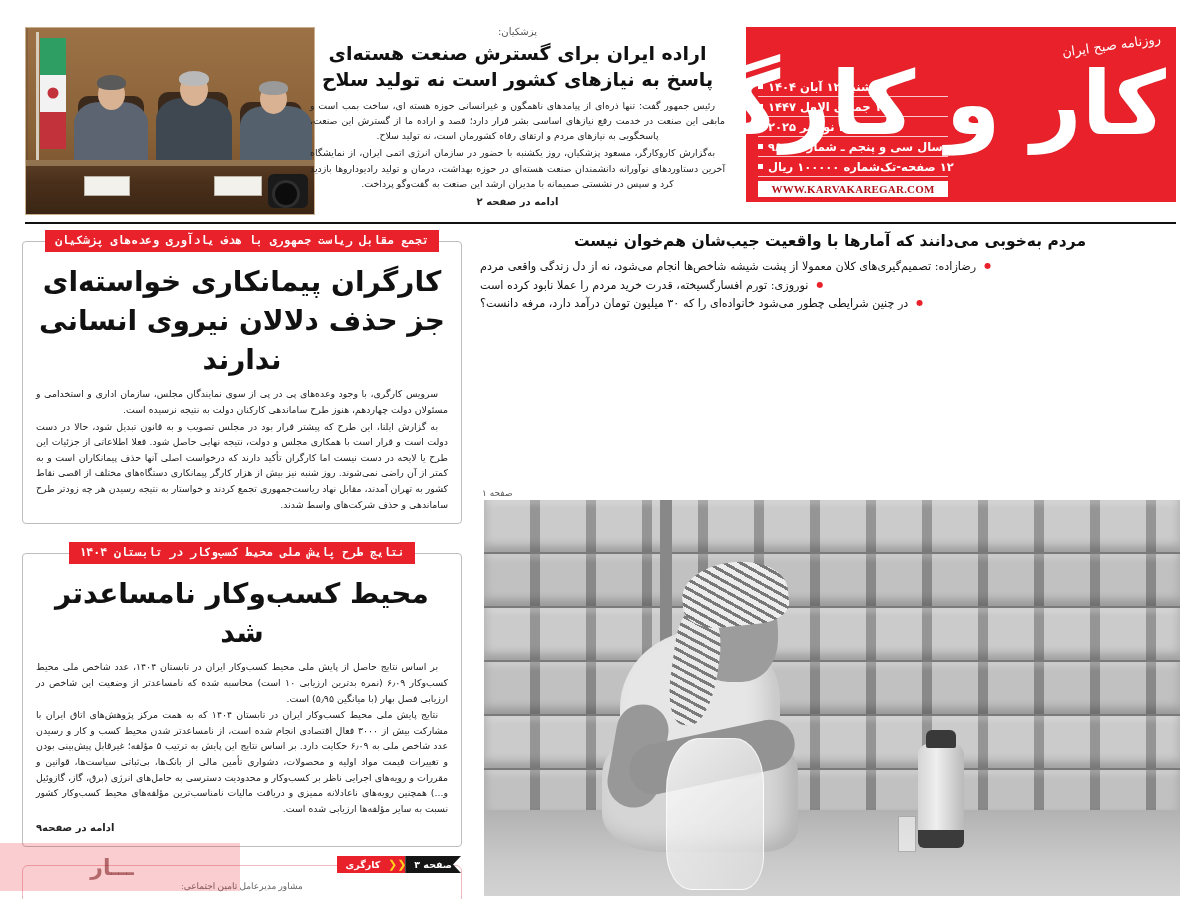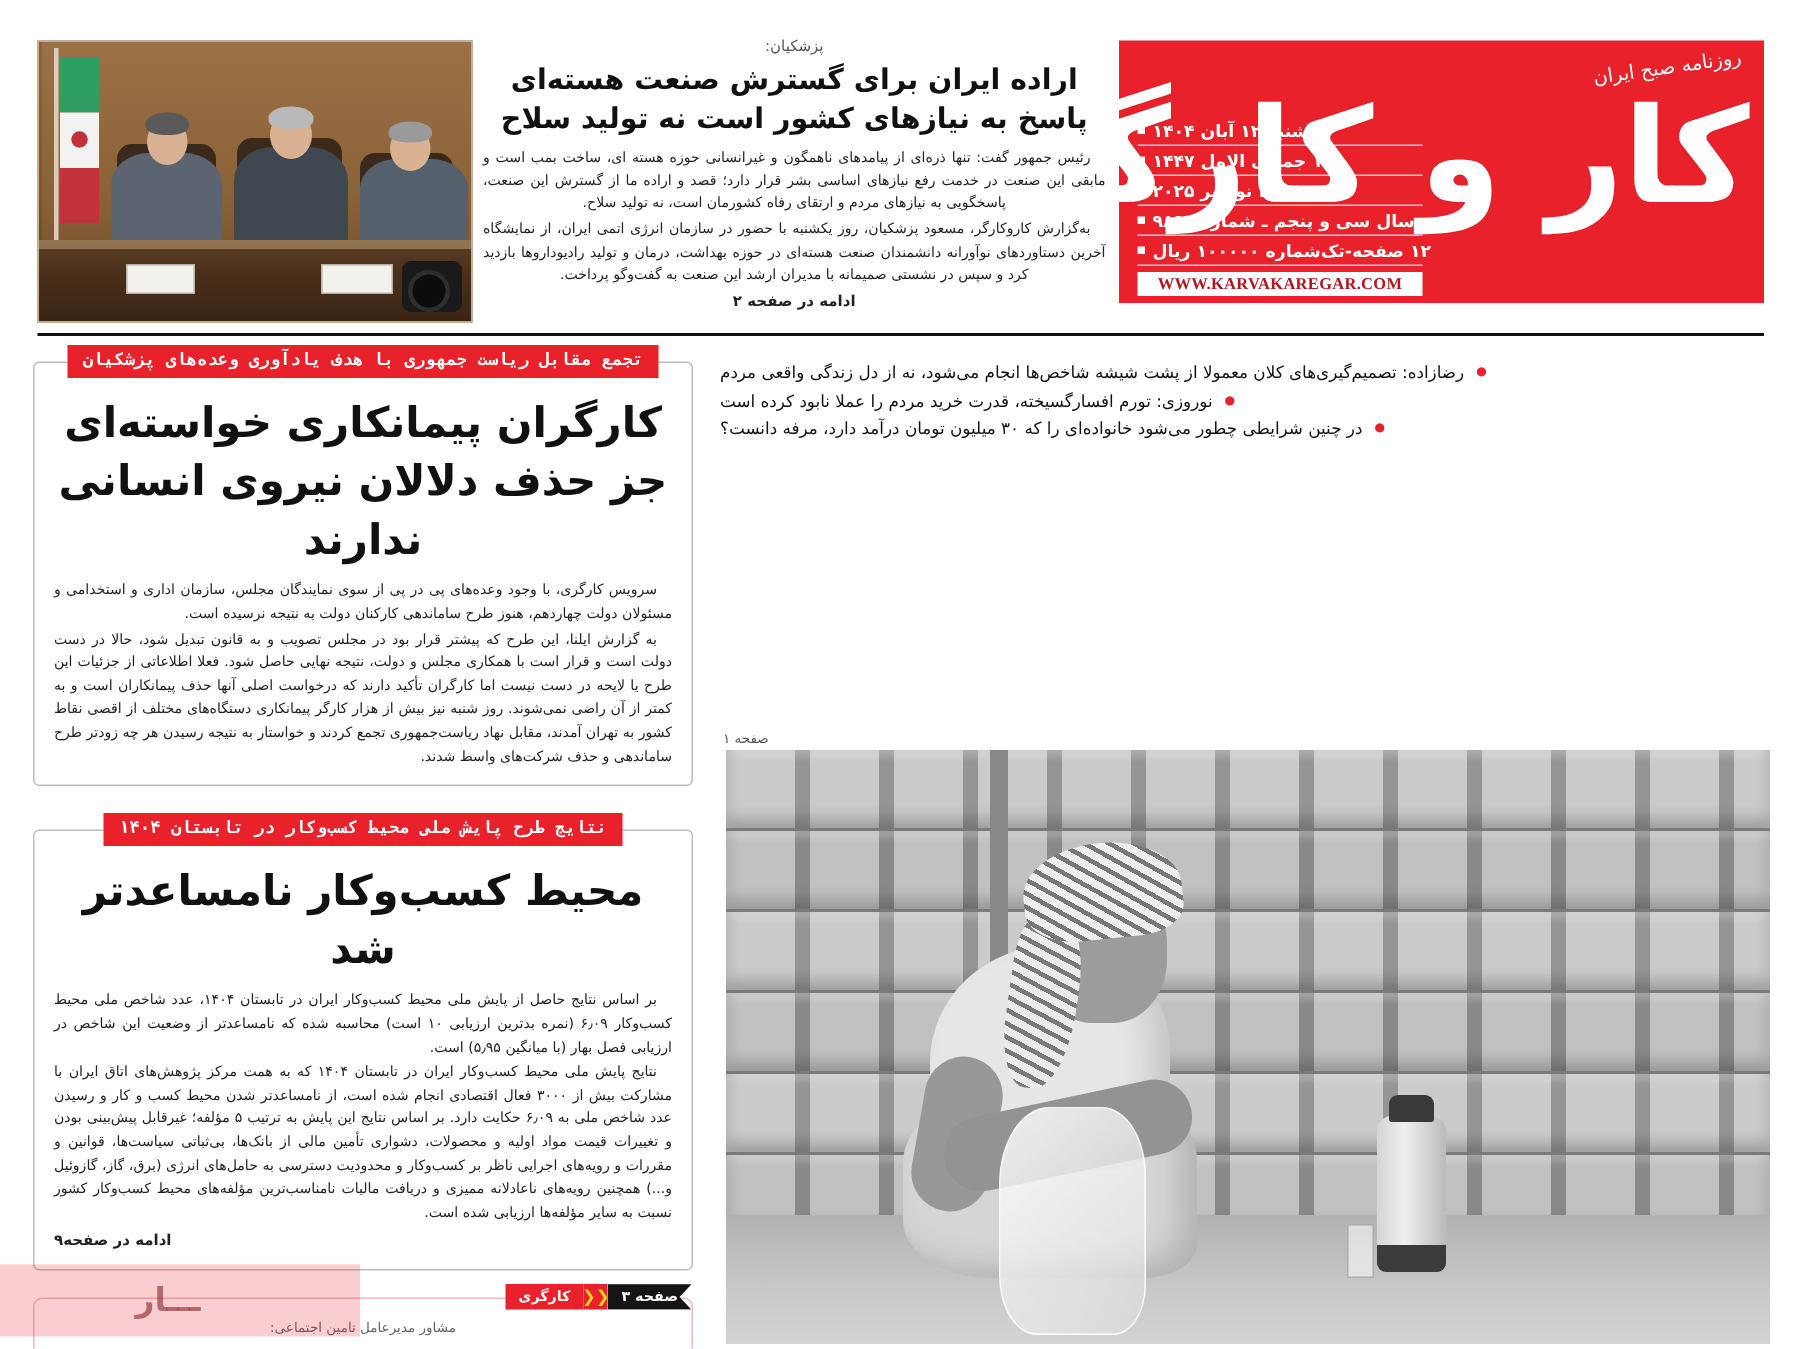--- a/index.html
+++ b/index.html
@@ -34,21 +34,21 @@
   .tp-flag .r{background:#c2323a;}
   .tp-flag:before{content:"";position:absolute;left:-4px;top:-6px;width:3px;height:150px;background:#d8cdbd;}
   .tp-person{position:absolute;bottom:50px;border-radius:34% 34% 0 0;}
   .tp-head{position:absolute;border-radius:50%;background:#d8b292;}
   .tp-hair{position:absolute;border-radius:50% 50% 40% 40%;background:#5a5a5a;}
   .tp-chairback{position:absolute;bottom:48px;border-radius:10px 10px 0 0;background:#3b2a1c;}
   .tp-card{position:absolute;bottom:18px;height:18px;background:#f3f1ec;border:1px solid #b9b2a4;}
   .tp-cam{position:absolute;right:6px;bottom:6px;width:40px;height:34px;background:#1a1a1a;border-radius:6px;}
   .tp-cam:after{content:"";position:absolute;left:4px;top:6px;width:22px;height:22px;border-radius:50%;background:#0c0c0c;border:3px solid #2e2e2e;}
   .col-mid{
-    position:absolute;left:322px;top:26px;width:415px;height:190px;
+    position:absolute;left:310px;top:26px;width:415px;height:190px;
     text-align:center;
   }
   .kicker{font-size:10px;color:#555;letter-spacing:0;margin-bottom:4px;}
   .mid-h1{
     font-size:19px;font-weight:bold;line-height:1.36;color:#111;margin:0 0 5px 0;
   }
   .mid-body{
     font-size:9.4px;line-height:1.62;text-align:justify;text-align-last:center;color:#222;
     margin-top:4px;
   }
@@ -184,21 +184,21 @@
     font-size:9.5px;font-weight:bold;
   }
   .tt-red{background:#e8212a;color:#fff;padding:0 9px;display:flex;align-items:center;}
   .tt-chev{width:16px;background:#e8212a;position:relative;display:flex;align-items:center;justify-content:center;color:#ffd21e;font-size:11px;}
   .tt-black{background:#151515;color:#fff;padding:0 9px;display:flex;align-items:center;
     clip-path:polygon(0 0,100% 0,calc(100% - 8px) 50%,100% 100%,0 100%);}
   .teaser{
     position:relative;border:1px solid #f0b9bd;border-radius:6px;background:#fff;
     padding:15px 14px 12px 14px;margin-top:18px;
   }
-  .teaser-kicker{font-size:9px;color:#666;text-align:center;margin-bottom:5px;}
+  .teaser-kicker{font-size:9px;color:#666;text-align:center;margin-bottom:5px;font-family:Liberation Serif, serif;}
   .teaser-h{font-size:16.5px;font-weight:normal;text-align:center;color:#111;line-height:1.4;}
 
   .watermark{
     position:absolute;left:-16px;top:843px;width:256px;height:48px;
     background:rgba(232,33,42,.22);z-index:9;
     display:flex;align-items:center;justify-content:center;
     color:rgba(120,20,24,.55);font-size:22px;font-weight:bold;letter-spacing:8px;
     overflow:hidden;
   }
 </style>
@@ -269,20 +269,21 @@
         <span class="sq"></span>
         <span>۱۲ صفحه-تک‌شماره ۱۰۰۰۰۰ ریال</span>
       </div>
       <div class="mh-url">WWW.KARVAKAREGAR.COM</div>
     </div>
   </div>
 
   <div class="rule-top"></div>
 
   <div class="lead rtl">
+    <div class="lead-kicker">مردم به‌خوبی می‌دانند که آمارها با واقعیت جیب‌شان هم‌خوان نیست</div>
     <ul class="lead-bullets">
       <li>رضازاده: تصمیم‌گیری‌های کلان معمولا از پشت شیشه شاخص‌ها انجام می‌شود، نه از دل زندگی واقعی مردم</li>
       <li>نوروزی: تورم افسارگسیخته، قدرت خرید مردم را عملا نابود کرده است</li>
       <li>در چنین شرایطی چطور می‌شود خانواده‌ای را که ۳۰ میلیون تومان درآمد دارد، مرفه دانست؟</li>
     </ul>
   </div>
 
   <div class="pagemark rtl">صفحه ۱</div>
 
   <div class="main-photo">

